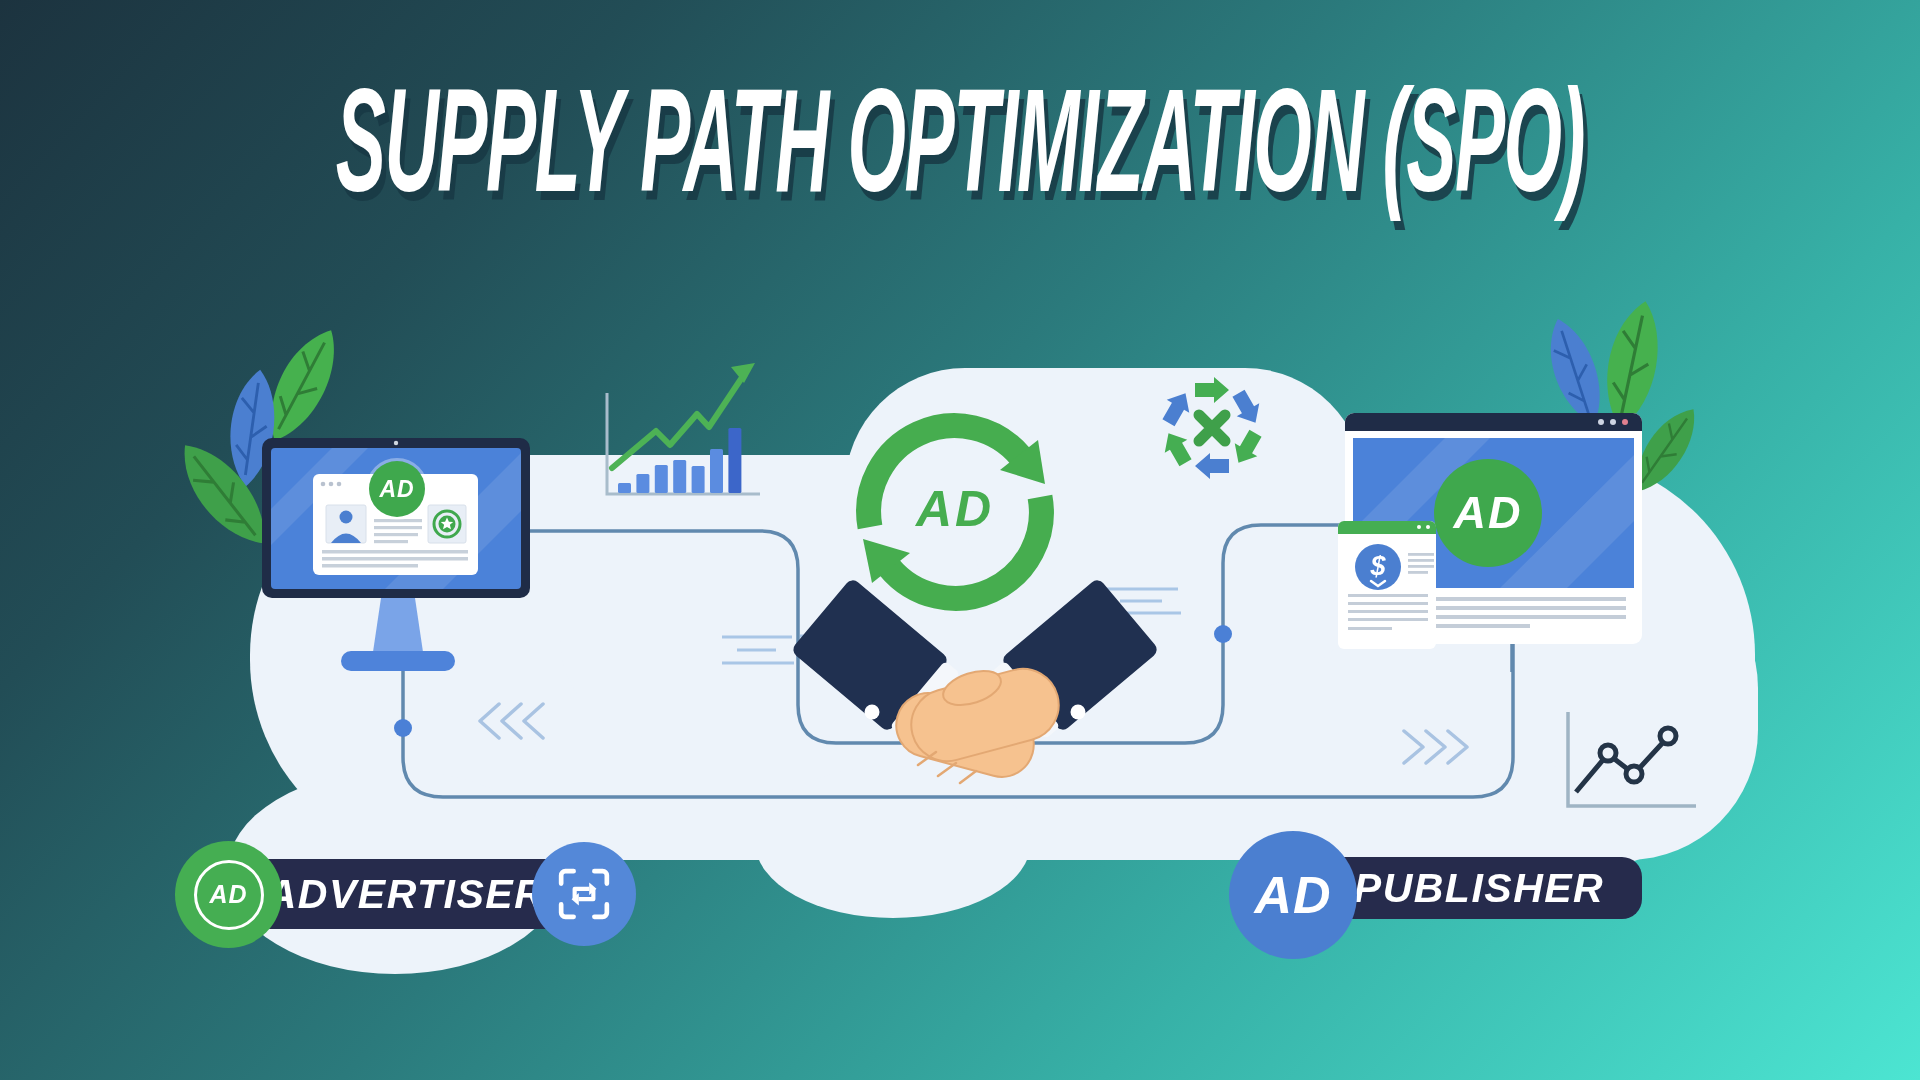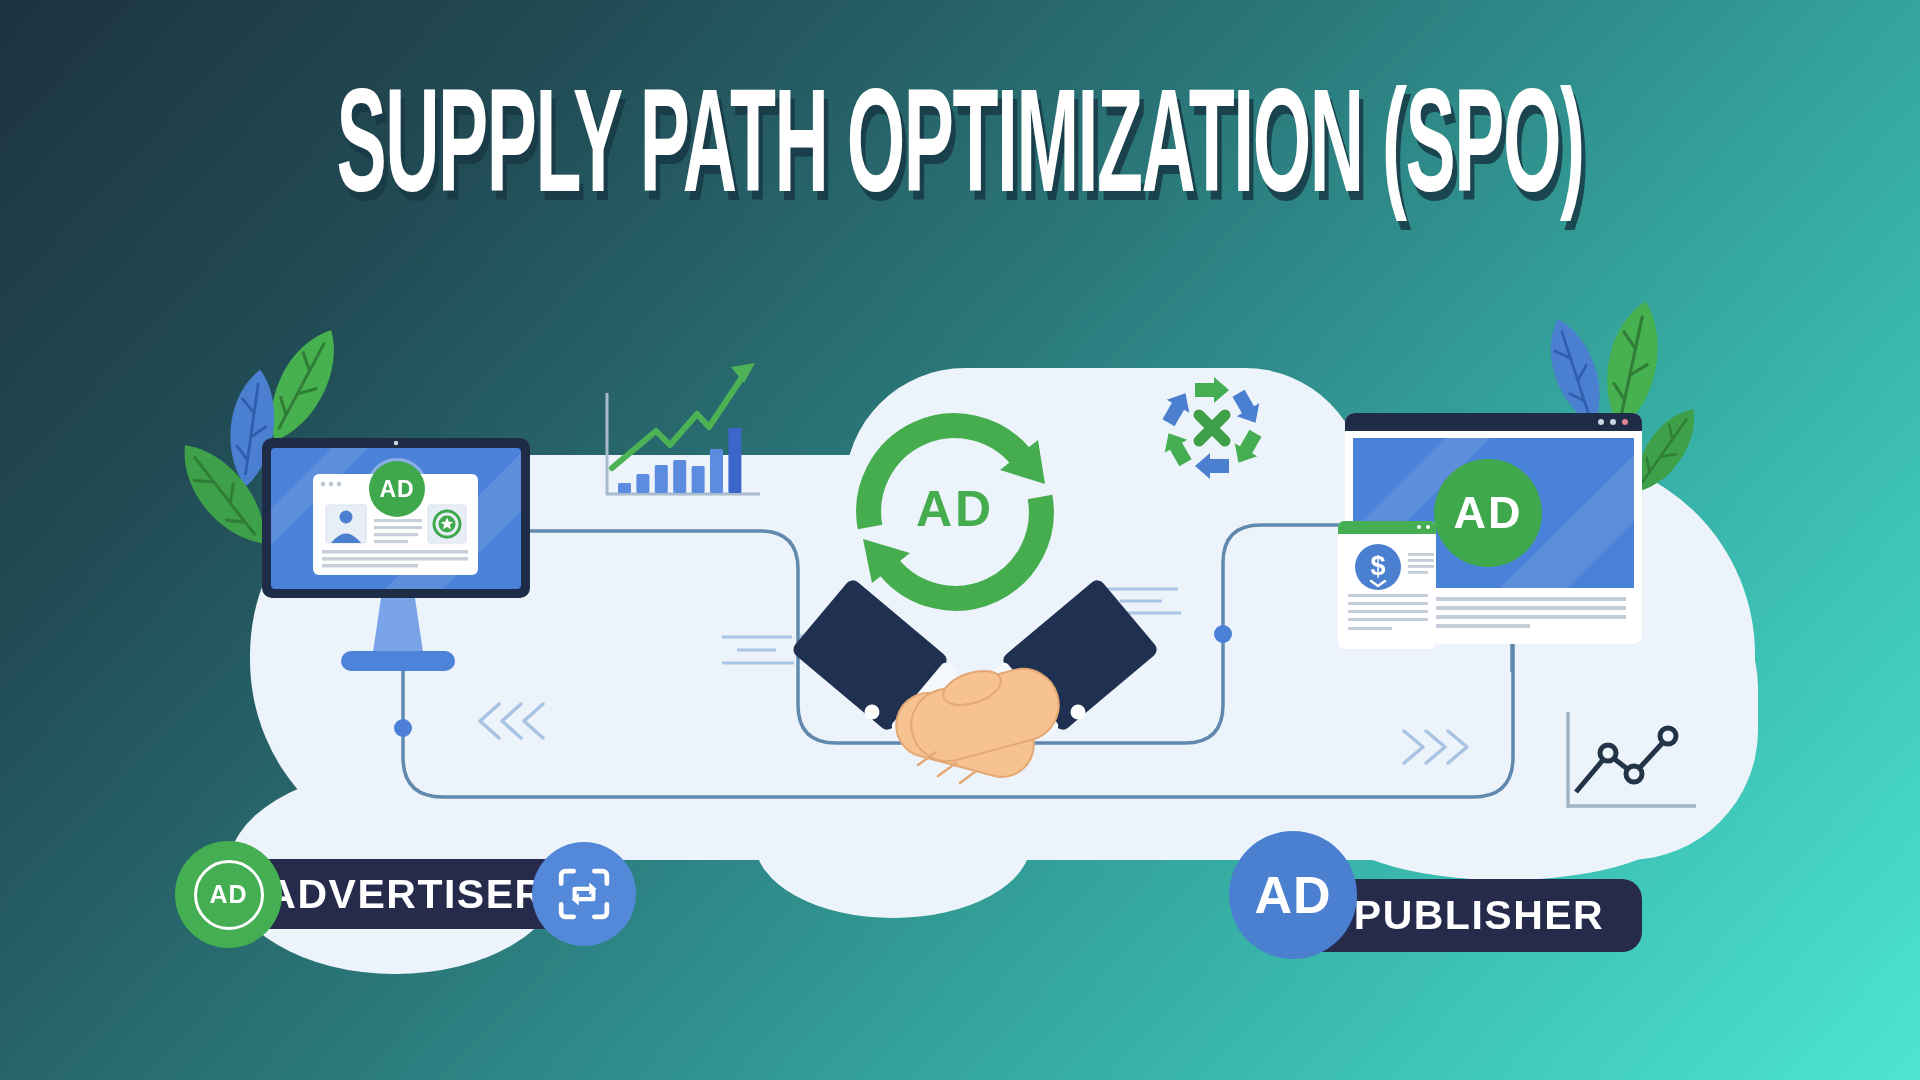--- a/index.html
+++ b/index.html
@@ -1,19 +1,20 @@
 <!DOCTYPE html>
 <html><head>
 <meta charset="utf-8">
 <style>
   html,body{margin:0;padding:0;background:#10232c;}
   .canvas{
     position:relative;width:1920px;height:1080px;overflow:hidden;
     font-family:"Liberation Sans",sans-serif;
     background:linear-gradient(133deg,#1c333f 0%,#224d56 22%,#2b7a7c 46%,#37b1a7 72%,#4ce5d2 100%);
+    font-style:italic;
   }
   .title{
     position:absolute;left:0;right:0;top:66px;height:150px;line-height:150px;
     text-align:center;color:#ffffff;font-weight:bold;font-size:103px;letter-spacing:-2px;
     transform:scale(0.73,1.43);transform-origin:50% 50%;
     text-shadow:6px 6px 0 rgba(24,56,68,0.85);
     white-space:nowrap;
   }
   .art{position:absolute;left:0;top:0;}
   .badge{
@@ -32,21 +33,21 @@
     display:flex;align-items:center;justify-content:center;font-size:25px;letter-spacing:1px;color:#fff;font-weight:bold;
   }
   .chip-scan{left:532px;top:842px;width:104px;height:104px;background:#5488d8;z-index:3;}
   .chip-pub{left:1229px;top:831px;width:128px;height:128px;background:#4b7fd0;font-size:52px;letter-spacing:1px;z-index:3;}
   .label-bar{
     position:absolute;background:#262b4c;color:#fff;font-weight:bold;
     display:flex;align-items:center;justify-content:center;z-index:2;
     letter-spacing:1.5px;
   }
   .bar-adv{left:260px;top:859px;width:292px;height:70px;font-size:41px;}
-  .bar-pub{left:1316px;top:857px;width:326px;height:73px;font-size:41px;border-radius:0 20px 20px 0;margin-top:22px;}
+  .bar-pub{left:1316px;top:857px;width:326px;height:62px;font-size:41px;border-radius:0 20px 20px 0;}
 </style>
 </head>
 <body>
 
 <div class="canvas">
 
   <div class="title">SUPPLY PATH OPTIMIZATION (SPO)</div>
 
   <svg class="art" width="1920" height="1080" viewBox="0 0 1920 1080">
     <defs>

